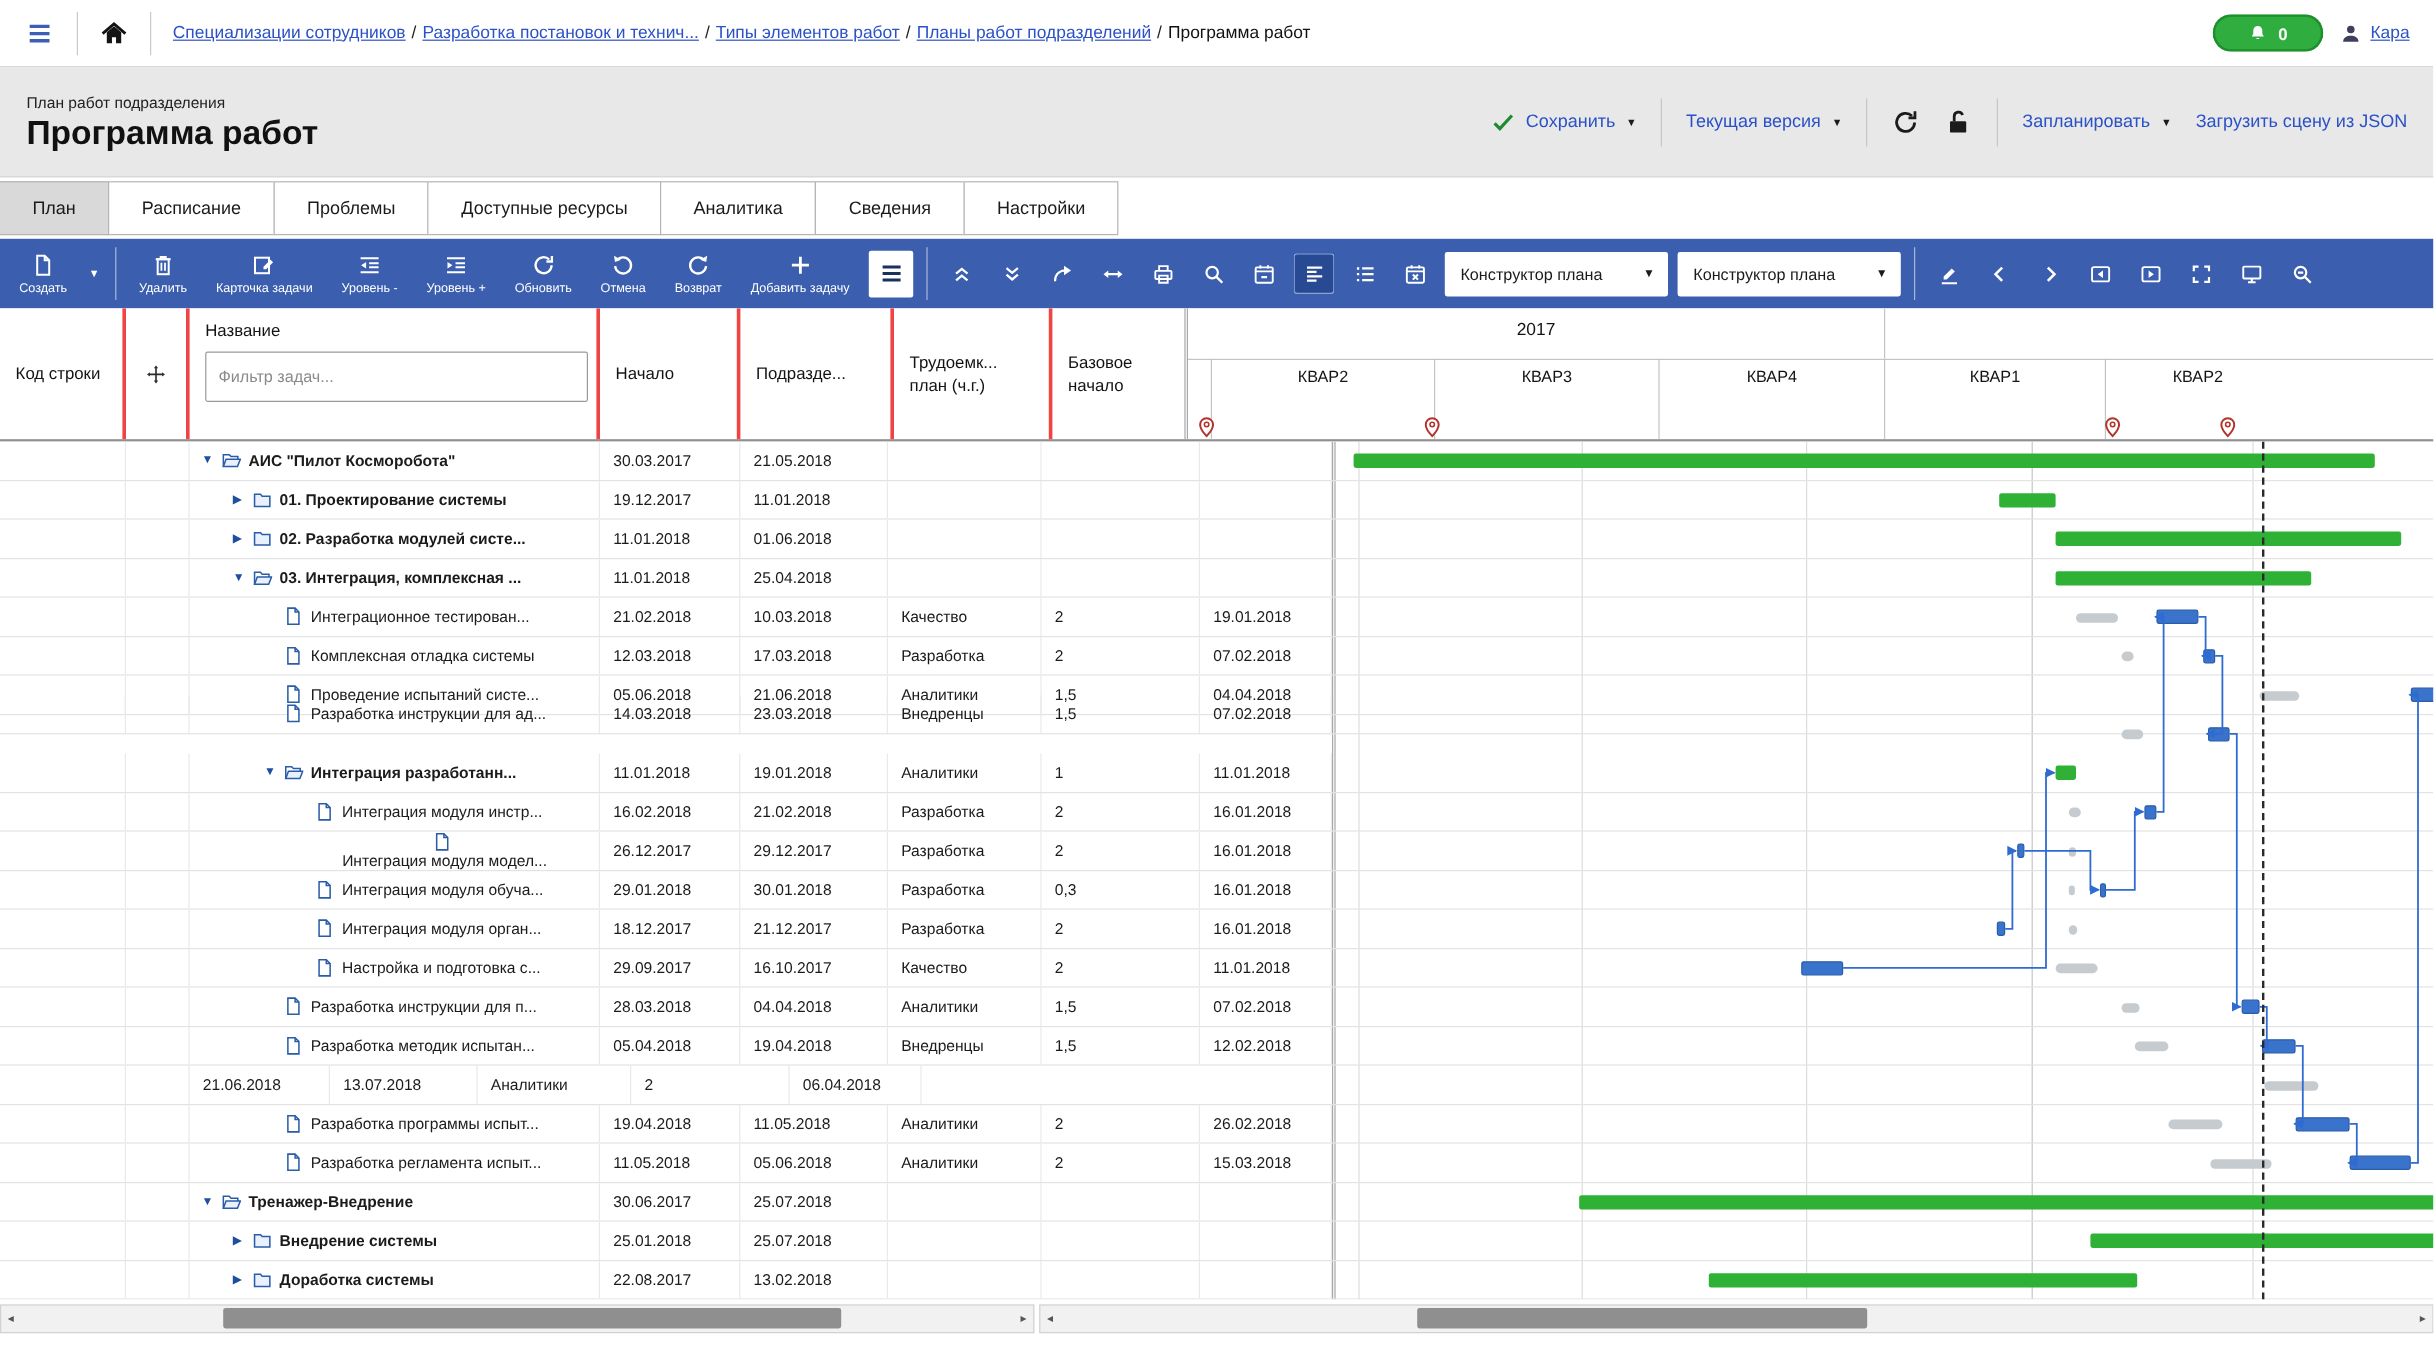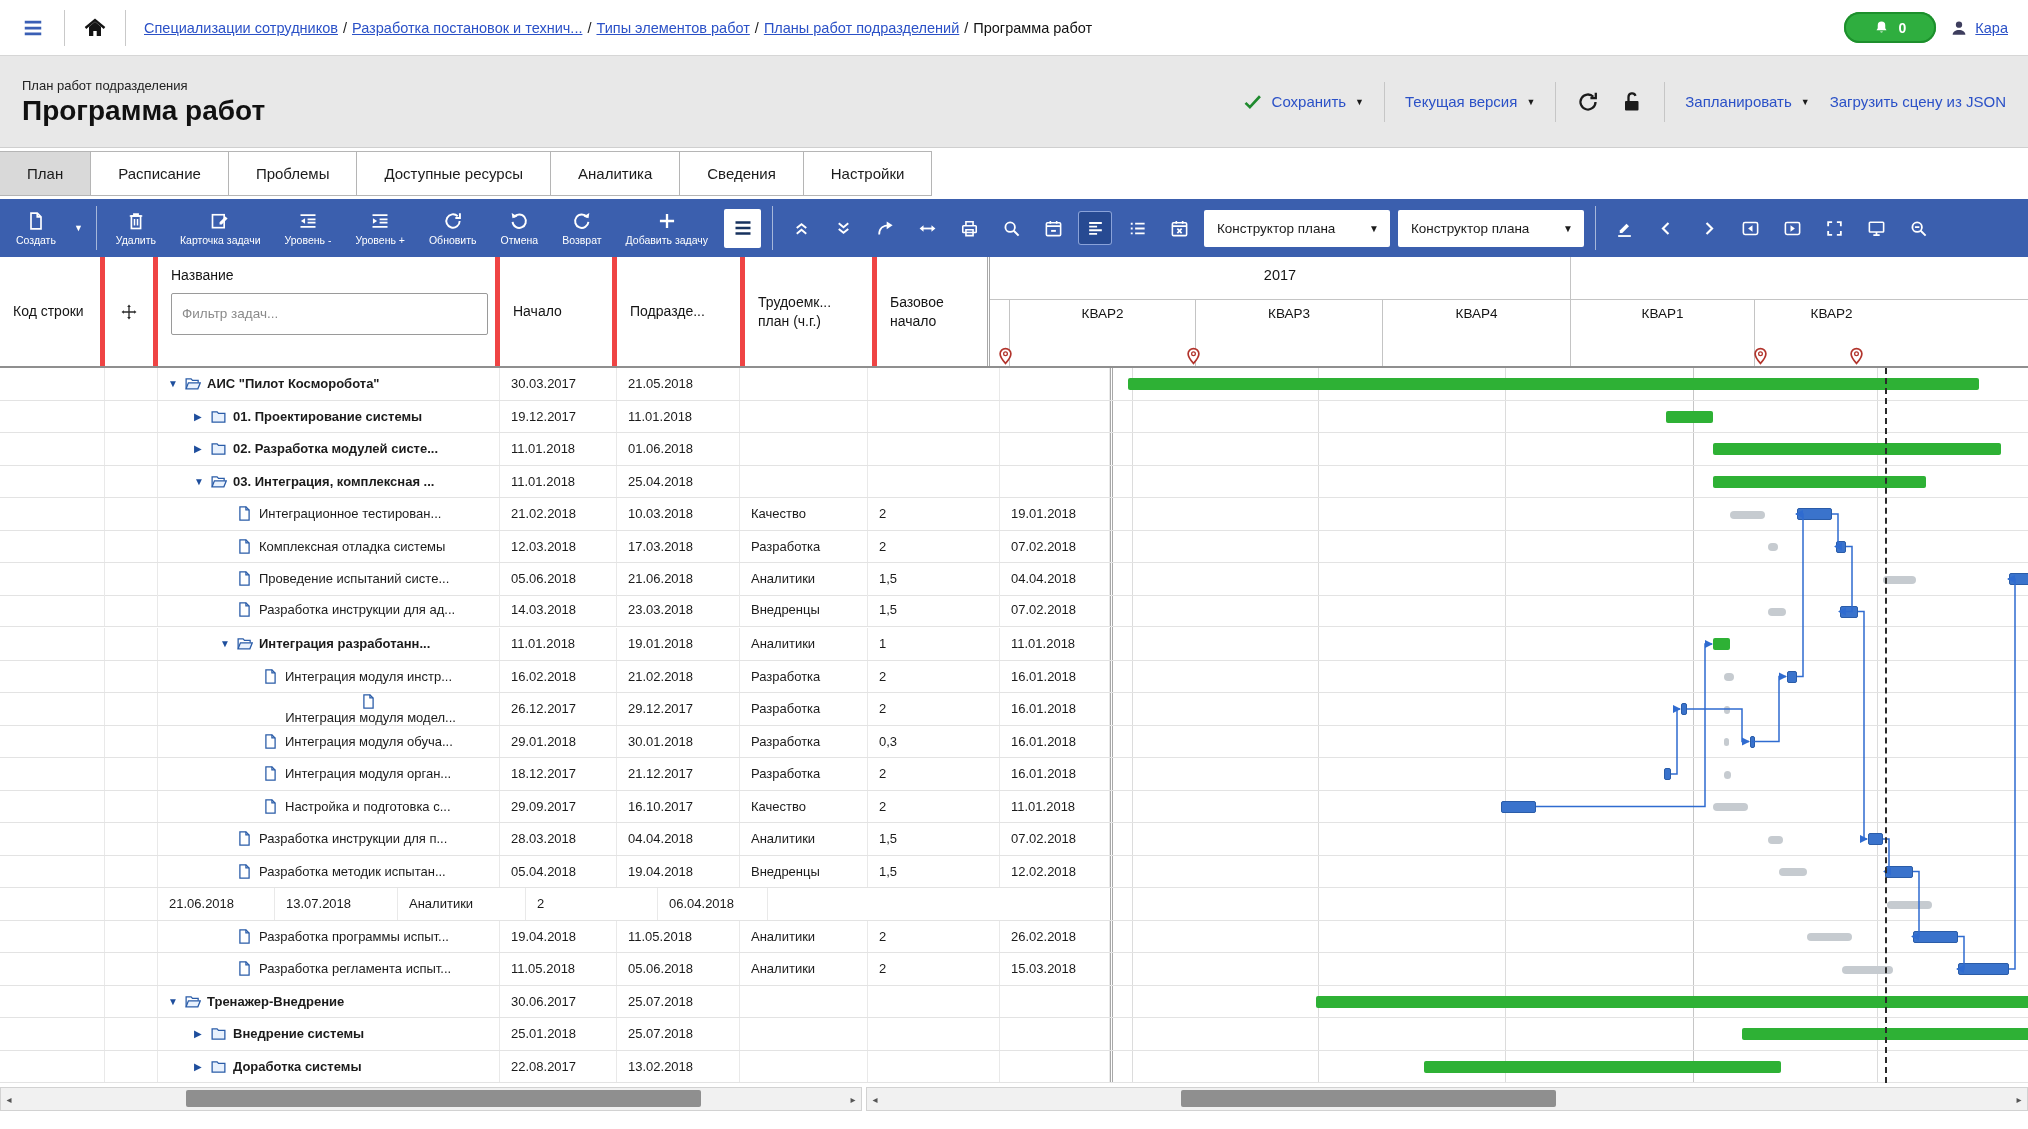--- a/index.html
+++ b/index.html
@@ -59,21 +59,21 @@
   .mid-ic{width:34px;height:34px;display:flex;align-items:center;justify-content:center;border-radius:3px;cursor:pointer}
   .mid-ic .ic{width:19px;height:19px}
   .mid-ic.active{background:#274a92;box-shadow:inset 0 0 0 1px #8aa2d9}
   .tselect{height:37px;background:#fff;border-radius:2px;display:flex;align-items:center;gap:12px;
            padding:0 11px 0 13px;color:#1b1b1b;font-size:13.5px;min-width:162px;justify-content:space-between;cursor:pointer}
   .tselect .caret{font-size:10px}
 
   
   .ghead{position:absolute;top:257px;left:0;right:0;height:111px;background:#fff;border-bottom:2px solid #8f8f8f;
          display:flex;box-sizing:border-box}
-  .hcell{border-right:5px solid #ef4444;box-sizing:border-box;display:flex;align-items:center;
+  .hcell{border-right:3px solid #ef4444;box-sizing:border-box;display:flex;align-items:center;
          padding:0 13px;font-size:14px;color:#141414;white-space:pre-line;line-height:1.35}
   .hname{flex-direction:column;align-items:stretch;justify-content:flex-start;padding-top:9px}
   .hname .lbl{margin-bottom:8px}
   .filter{height:40px;border:1px solid #9a9a9a;border-radius:2px;font-size:13.5px;padding:0 10px;
           color:#333;outline:none;font-family:"Liberation Sans",sans-serif;width:95%}
   .filter::placeholder{color:#8a8a8a}
   .hmove{justify-content:center;padding:0}
   .hmove .ic{width:18px;height:18px;color:#2b2b2b}
   .gh{position:relative;flex:1;border-left:3px double #a8a8a8;box-sizing:border-box;overflow:hidden}
   .gh-year{position:absolute;top:0;left:0;right:0;height:42px;border-bottom:1px solid #c4c4c4}
@@ -692,21 +692,21 @@
             </svg>
           </span>
           <span>Проведение испытаний систе...</span>
         </div>
         <div class="cell" style="width: 117px;">05.06.2018</div>
         <div class="cell" style="width: 123px;">21.06.2018</div>
         <div class="cell" style="width: 128px;">Аналитики</div>
         <div class="cell" style="width: 132px;">1,5</div>
         <div class="cell" style="width: 110px;">04.04.2018</div>
       </div>
-      <div class="row" style="top: 226px;">
+      <div class="row" style="top: 211px;">
         <div class="cell" style="width: 105px;"></div>
         <div class="cell" style="width: 53px;"></div>
         <div class="cell cname" style="width: 342px; padding-left: 62px;">
           <span class="trisp"></span>
           <span class="ricon ic">
             <svg viewBox="0 0 24 24">
               <path d="M5.5 2.5h8.5l4.5 4.5v14.5h-13z" fill="#fff" stroke="#2a5ca8" stroke-width="1.8"></path>
               <path d="M14 2.5V7h4.5" fill="none" stroke="#2a5ca8" stroke-width="1.8"></path>
             </svg>
           </span>

